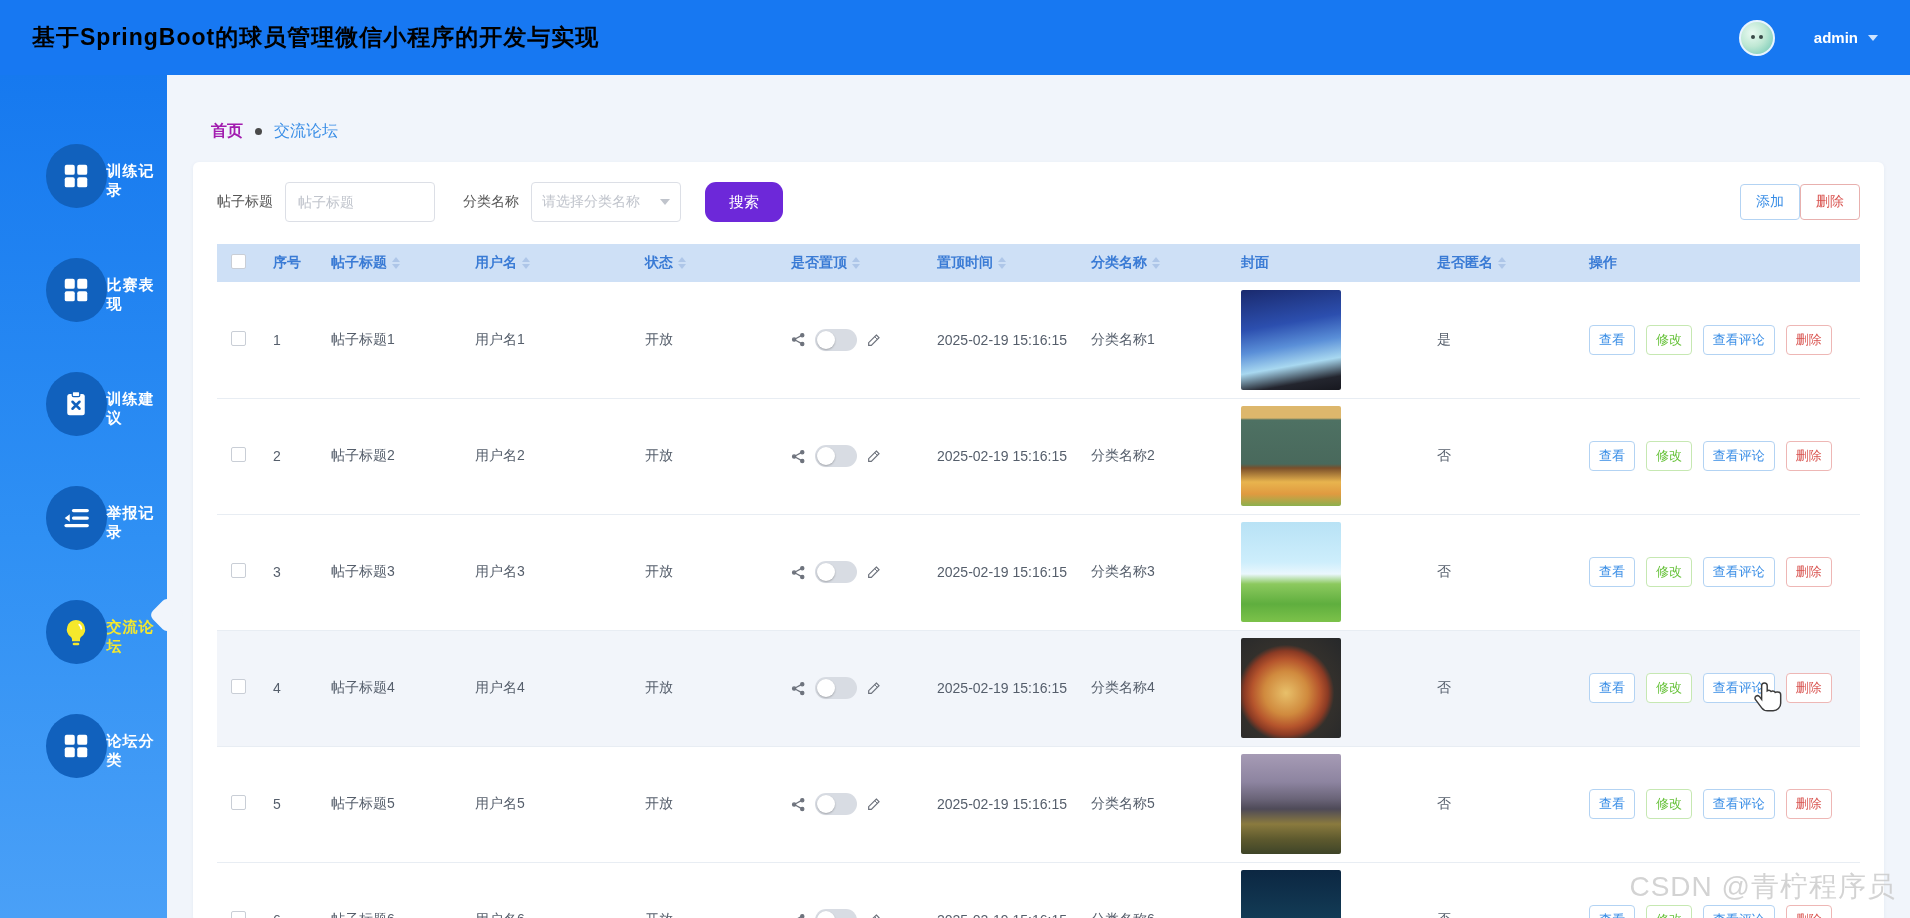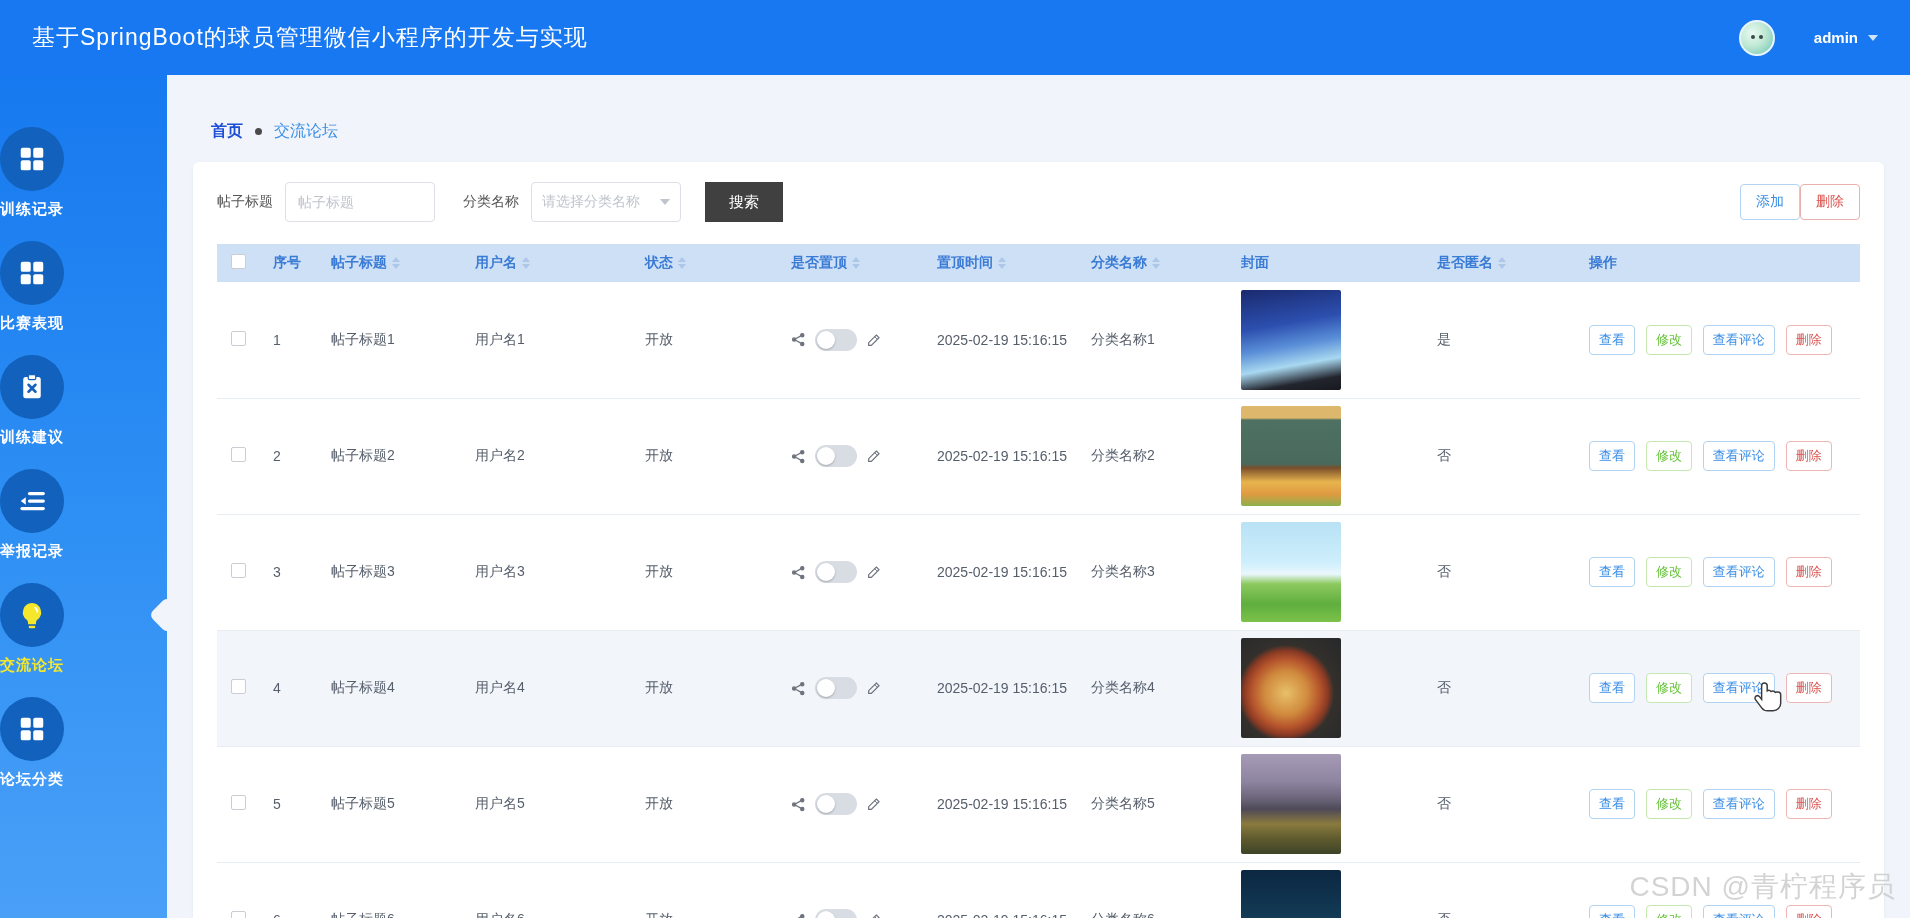--- a/index.html
+++ b/index.html
@@ -3,69 +3,69 @@
 <meta charset="utf-8">
 <style>
   * { margin:0; padding:0; box-sizing:border-box; }
   html,body { width:1910px; height:918px; overflow:hidden;
     font-family:"Liberation Sans","DejaVu Sans",sans-serif; background:#f1f5fb; }
 
   
   .topbar { position:absolute; left:0; top:0; width:1910px; height:75px;
     background:#1778f2; display:flex; align-items:center; justify-content:space-between;
     padding:0 32px; z-index:30; }
-  .topbar-title { color:#ffffff; font-size:23px; font-weight:normal; letter-spacing:1px; }
+  .topbar-title { color:#000000; font-size:23px; font-weight:bold; letter-spacing:1px; }
   .user-box { display:flex; align-items:center; gap:10px; cursor:pointer; }
   .avatar { width:36px; height:36px; border-radius:50%;
     background:radial-gradient(circle at 35% 35%, #eafaf2 0%, #bfe8d4 45%, #8fd4c0 75%, #6fc0b0 100%);
     border:2px solid #e8f4ff; position:relative; overflow:hidden; }
   .avatar::before, .avatar::after { content:""; position:absolute; top:13px; width:4px; height:4px;
     border-radius:50%; background:#3a4a48; }
   .avatar::before { left:10px; } .avatar::after { right:10px; }
   .user-name { color:#fff; font-size:15px; font-weight:bold;margin-left:29px; }
   .caret-down { width:0; height:0; border-left:5px solid transparent; border-right:5px solid transparent;
     border-top:6px solid #cfe4ff; }
 
   
   .sidebar { position:absolute; left:0; top:75px; width:167px; height:843px;
     background:linear-gradient(180deg,#1679ef 0%,#2f90f4 55%,#4aa0f7 100%); z-index:20; padding-top:36px; }
-  .side-item { position:relative; height:114px; display:flex; flex-direction:column;
-    align-items:flex-start; padding-top:16px; cursor:pointer; }
+  .side-item { position:relative; height:114px; display:flex; flex-direction:row;
+    align-items:center; padding-top:16px; cursor:pointer;margin-left:46px; }
   .side-icon { width:64px; height:64px; border-radius:50%; background:#1161bd;
     display:flex; align-items:center; justify-content:center; }
   .side-label { margin-top:9px; color:#fff; font-size:15px; font-weight:bold; letter-spacing:1px; }
   .side-item.active .side-label { color:#f5e82c; }
   .wedge { position:absolute; right:-13px; top:50%; margin-top:-22px; width:26px; height:26px;
     background:#f1f5fb; border-radius:6px; transform:rotate(45deg); }
 
   
   .content { position:absolute; left:167px; top:75px; right:0; bottom:0;
     background:#f1f5fb; overflow:hidden; }
   .breadcrumb { display:flex; align-items:center; gap:12px; margin:46px 0 20px 44px; font-size:16px; }
-  .crumb-home { color:#1d4ed8; font-weight:bold; }
+  .crumb-home { color:#a21caf; font-weight:bold; }
   .crumb-dot { width:7px; height:7px; border-radius:50%; background:#4a4a4a; }
   .crumb-link { color:#3a8ee6; cursor:pointer; }
 
   .card { background:#fff; border-radius:6px; margin:0 26px; padding:20px 24px 0 24px;
     height:760px; box-shadow:0 1px 4px rgba(20,60,120,.06); }
 
   
   .toolbar { display:flex; align-items:center; }
   .field-label { font-size:14px; color:#555; margin-right:12px; }
   .text-input { width:150px; height:40px; border:1px solid #dcdfe6; border-radius:4px;
     padding:0 12px; font-size:14px; color:#606266; outline:none; }
   .text-input::placeholder { color:#c0c4cc; }
   .select-box { width:150px; height:40px; border:1px solid #dcdfe6; border-radius:4px;
     margin-left:0; padding:0 10px; display:flex; align-items:center; justify-content:space-between;
     color:#c0c4cc; font-size:14px; background:#fff; cursor:pointer; }
   .select-caret { width:0; height:0; border-left:5px solid transparent; border-right:5px solid transparent;
     border-top:6px solid #c0c4cc; }
   .gap28 { width:28px; }
-  .btn-search { height:40px; padding:0 24px; margin-left:24px; background:#404040; color:#fff;
-    font-size:15px; border:none; border-radius:0; cursor:pointer; }
+  .btn-search { height:40px; padding:0 24px; margin-left:24px; background:#6d28d9; color:#fff;
+    font-size:15px; border:none; border-radius:11px; cursor:pointer; }
   .toolbar-right { margin-left:auto; display:flex; }
   .btn-plain { height:36px; padding:0 15px; background:#fff; border-radius:4px; font-size:14px; cursor:pointer; }
   .btn-add { color:#3a8ee6; border:1px solid #b3d3f3; }
   .btn-del { color:#d9534f; border:1px solid #e8b0ae; }
 
   
   table { width:100%; border-collapse:collapse; table-layout:fixed; margin-top:22px; }
   thead th { background:#cee0f6; color:#3a7bd5; font-size:14px; font-weight:bold;
     text-align:left; height:38px; padding:0 6px; white-space:nowrap; }
   thead th:first-child { padding-left:14px; }

